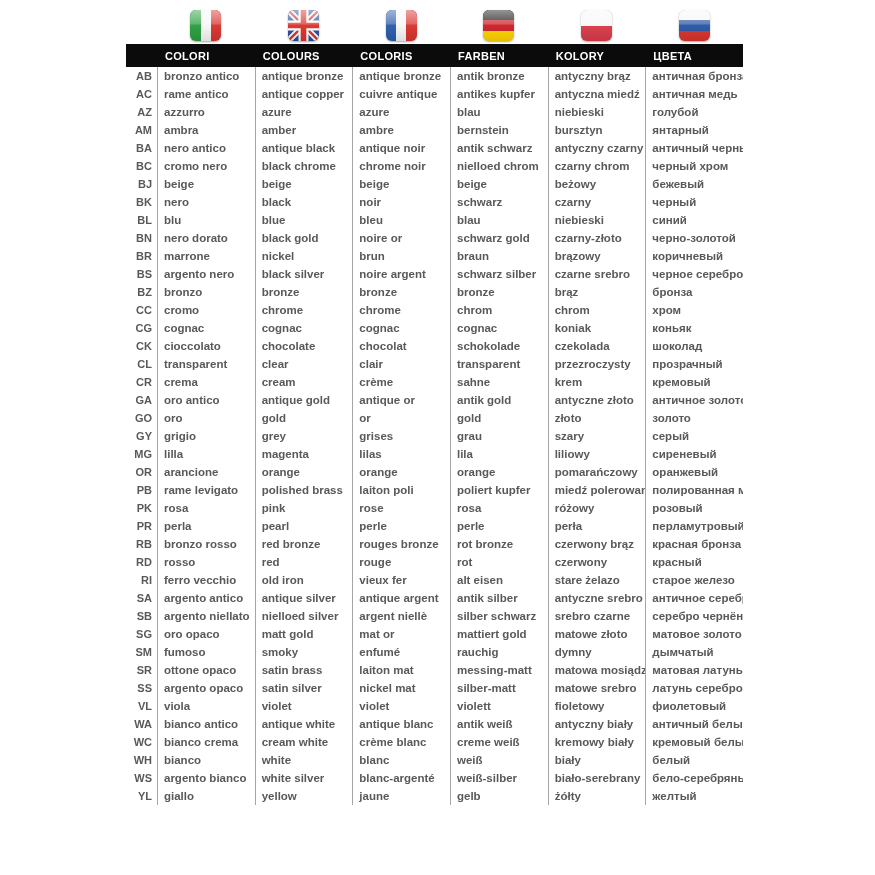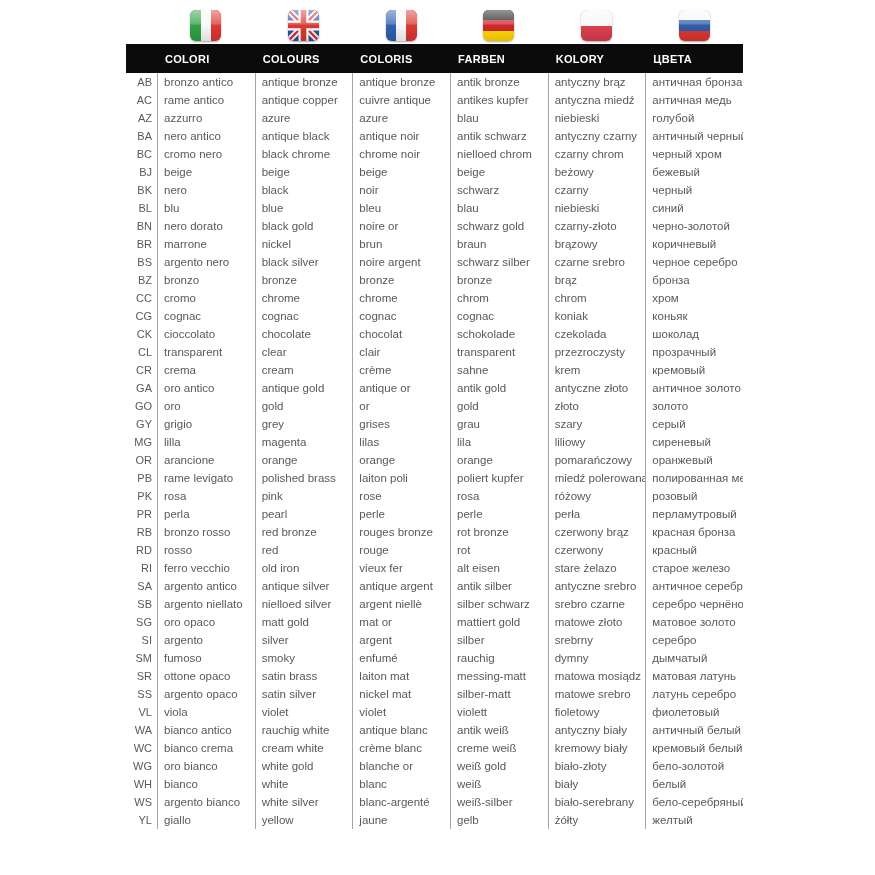--- a/index.html
+++ b/index.html
@@ -28,29 +28,29 @@
   }
   .flag.vert{display:flex;}
   .flag.vert span{flex:1;height:100%;}
   .flag.horiz{display:flex;flex-direction:column;}
   .flag.horiz span{flex:1;width:100%;}
   .flag svg{display:block;width:31px;height:31px;}
 
   
   .header-bar{
     display:grid;grid-template-columns:31px repeat(6,1fr);
-    height:29px;background:#0b0b0b;align-items:center;
+    height:23px;background:#0b0b0b;align-items:center;
   }
   .header-cell{
     color:#ffffff;font-size:11px;font-weight:bold;letter-spacing:.3px;
     padding-left:8px;white-space:nowrap;overflow:hidden;
   }
 
   
-  .body .row{display:grid;grid-template-columns:31px repeat(6,1fr);height:18px;}
+  .body .row{display:grid;grid-template-columns:31px repeat(6,1fr);height:18px;font-weight:bold;}
   .cell{
     font-size:11.5px;color:#58595b;padding-left:6px;
     border-left:1px solid #a3a5a8;
     white-space:nowrap;overflow:hidden;
     display:flex;align-items:center;height:100%;
   }
   .cell.code{
     border-left:none;justify-content:flex-end;
     padding-left:0;padding-right:5px;font-size:11px;color:#58595b;
   }
@@ -141,20 +141,29 @@
       <div class="row">
         <div class="cell code">AZ</div>
         <div class="cell">azzurro</div>
         <div class="cell">azure</div>
         <div class="cell">azure</div>
         <div class="cell">blau</div>
         <div class="cell">niebieski</div>
         <div class="cell">голубой</div>
       </div>
       <div class="row">
+        <div class="cell code">AM</div>
+        <div class="cell">ambra</div>
+        <div class="cell">amber</div>
+        <div class="cell">ambre</div>
+        <div class="cell">bernstein</div>
+        <div class="cell">bursztyn</div>
+        <div class="cell">янтарный</div>
+      </div>
+      <div class="row">
         <div class="cell code">BA</div>
         <div class="cell">nero antico</div>
         <div class="cell">antique black</div>
         <div class="cell">antique noir</div>
         <div class="cell">antik schwarz</div>
         <div class="cell">antyczny czarny</div>
         <div class="cell">античный черный</div>
       </div>
       <div class="row">
         <div class="cell code">BC</div>
@@ -393,29 +402,20 @@
       <div class="row">
         <div class="cell code">SG</div>
         <div class="cell">oro opaco</div>
         <div class="cell">matt gold</div>
         <div class="cell">mat or</div>
         <div class="cell">mattiert gold</div>
         <div class="cell">matowe złoto</div>
         <div class="cell">матовое золото</div>
       </div>
       <div class="row">
-        <div class="cell code">SI</div>
-        <div class="cell">argento</div>
-        <div class="cell">silver</div>
-        <div class="cell">argent</div>
-        <div class="cell">silber</div>
-        <div class="cell">srebrny</div>
-        <div class="cell">серебро</div>
-      </div>
-      <div class="row">
         <div class="cell code">SM</div>
         <div class="cell">fumoso</div>
         <div class="cell">smoky</div>
         <div class="cell">enfumé</div>
         <div class="cell">rauchig</div>
         <div class="cell">dymny</div>
         <div class="cell">дымчатый</div>
       </div>
       <div class="row">
         <div class="cell code">SR</div>
@@ -440,45 +440,36 @@
         <div class="cell">viola</div>
         <div class="cell">violet</div>
         <div class="cell">violet</div>
         <div class="cell">violett</div>
         <div class="cell">fioletowy</div>
         <div class="cell">фиолетовый</div>
       </div>
       <div class="row">
         <div class="cell code">WA</div>
         <div class="cell">bianco antico</div>
-        <div class="cell">rauchig white</div>
+        <div class="cell">antique white</div>
         <div class="cell">antique blanc</div>
         <div class="cell">antik weiß</div>
         <div class="cell">antyczny biały</div>
         <div class="cell">античный белый</div>
       </div>
       <div class="row">
         <div class="cell code">WC</div>
         <div class="cell">bianco crema</div>
         <div class="cell">cream white</div>
         <div class="cell">crème blanc</div>
         <div class="cell">creme weiß</div>
         <div class="cell">kremowy biały</div>
         <div class="cell">кремовый белый</div>
       </div>
       <div class="row">
-        <div class="cell code">WG</div>
-        <div class="cell">oro bianco</div>
-        <div class="cell">white gold</div>
-        <div class="cell">blanche or</div>
-        <div class="cell">weiß gold</div>
-        <div class="cell">biało-złoty</div>
-        <div class="cell">бело-золотой</div>
-      </div>
-      <div class="row">
         <div class="cell code">WH</div>
         <div class="cell">bianco</div>
         <div class="cell">white</div>
         <div class="cell">blanc</div>
         <div class="cell">weiß</div>
         <div class="cell">biały</div>
         <div class="cell">белый</div>
       </div>
       <div class="row">
         <div class="cell code">WS</div>

